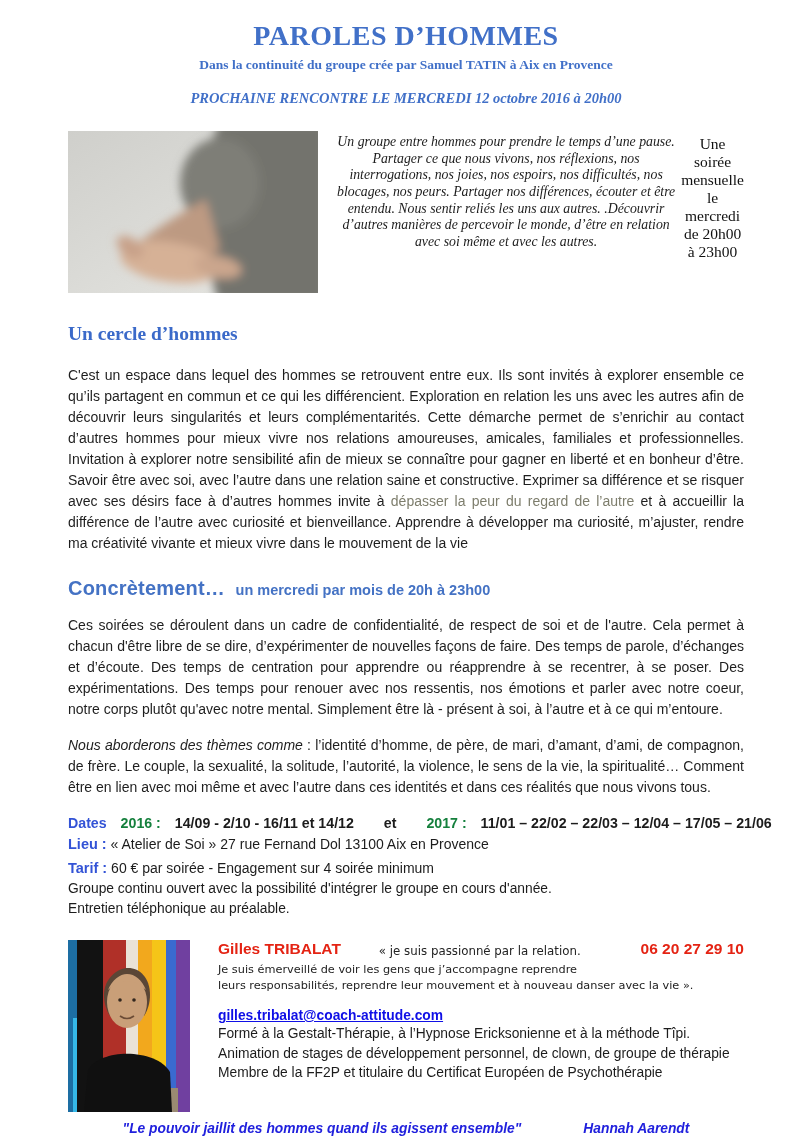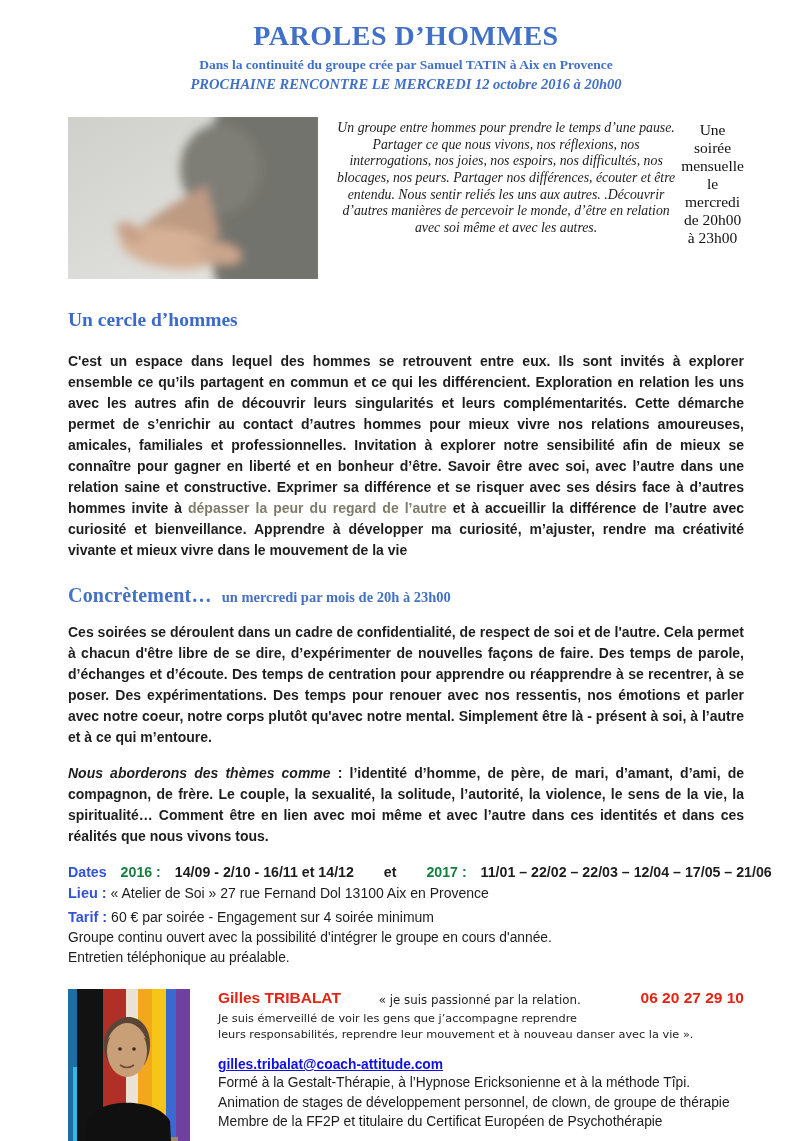--- a/index.html
+++ b/index.html
@@ -3,38 +3,38 @@
 <meta charset="utf-8">
 <style>
   html,body{margin:0;padding:0;background:#ffffff;}
   body{width:800px;height:1141px;overflow:hidden;font-family:"Liberation Sans",sans-serif;color:#1c1c1c;}
   .page{position:relative;width:800px;height:1024px;box-sizing:border-box;padding:20px 56px 0 68px;}
 
   
   .hdr{text-align:center;}
   .title{font-family:"Liberation Serif","DejaVu Serif",serif;font-weight:bold;font-size:28px;letter-spacing:.5px;color:#4170c8;line-height:1.15;}
   .sub1{font-family:"Liberation Serif","DejaVu Serif",serif;font-weight:bold;font-size:13.5px;color:#4170c8;margin-top:5px;}
-  .sub2{font-family:"Liberation Serif","DejaVu Serif",serif;font-weight:bold;font-style:italic;font-size:14.5px;color:#4170c8;margin-top:3px;text-align:center;}
+  .sub2{font-family:"Liberation Serif","DejaVu Serif",serif;font-weight:bold;font-style:italic;font-size:14.5px;color:#4170c8;margin-top:17px;text-align:center;}
 
   
   .hero{display:flex;margin-top:24px;}
   .hero-img{width:250px;height:162px;flex:0 0 250px;}
   .hero-img svg{display:block;width:250px;height:162px;}
   .hero-txt{flex:1;margin-left:13px;display:flex;flex-direction:row;justify-content:flex-start;}
   .intro{font-family:"Liberation Serif","DejaVu Serif",serif;font-style:italic;font-size:13.8px;line-height:16.6px;text-align:center;margin-top:3px;}
   .soiree{font-family:"Liberation Serif","DejaVu Serif",serif;font-weight:normal;font-size:15.5px;text-align:center;margin-top:4px;color:#111;}
 
   
   .h-cercle{font-family:"Liberation Serif","DejaVu Serif",serif;font-weight:bold;font-size:19.5px;color:#3b6ac9;margin-top:30px;}
-  .h-conc{margin-top:23px;color:#4472c4;font-family:Liberation Serif, serif;}
+  .h-conc{margin-top:23px;color:#4472c4;}
   .h-conc .big{font-weight:bold;font-size:20px;letter-spacing:.2px;}
   .h-conc .small{font-weight:bold;font-size:14.5px;margin-left:6px;}
 
   
-  .para{font-size:14px;line-height:21px;text-align:justify;margin-top:20px;color:#1e1e1e;font-weight:bold;}
+  .para{font-size:14px;line-height:21px;text-align:justify;margin-top:20px;color:#1e1e1e;}
   .para.tight{margin-top:15px;}
   .hl{color:#7d7d6c;}
   .it{font-style:italic;}
 
   
   .dates{margin-top:17px;font-size:14.2px;font-weight:bold;white-space:nowrap;}
   .lbl{color:#3353d6;font-weight:bold;}
   .dred{color:#15803d;font-weight:bold;}
   .dates .seg{margin-right:10px;}
   .dates .wide{margin-right:26px;}

